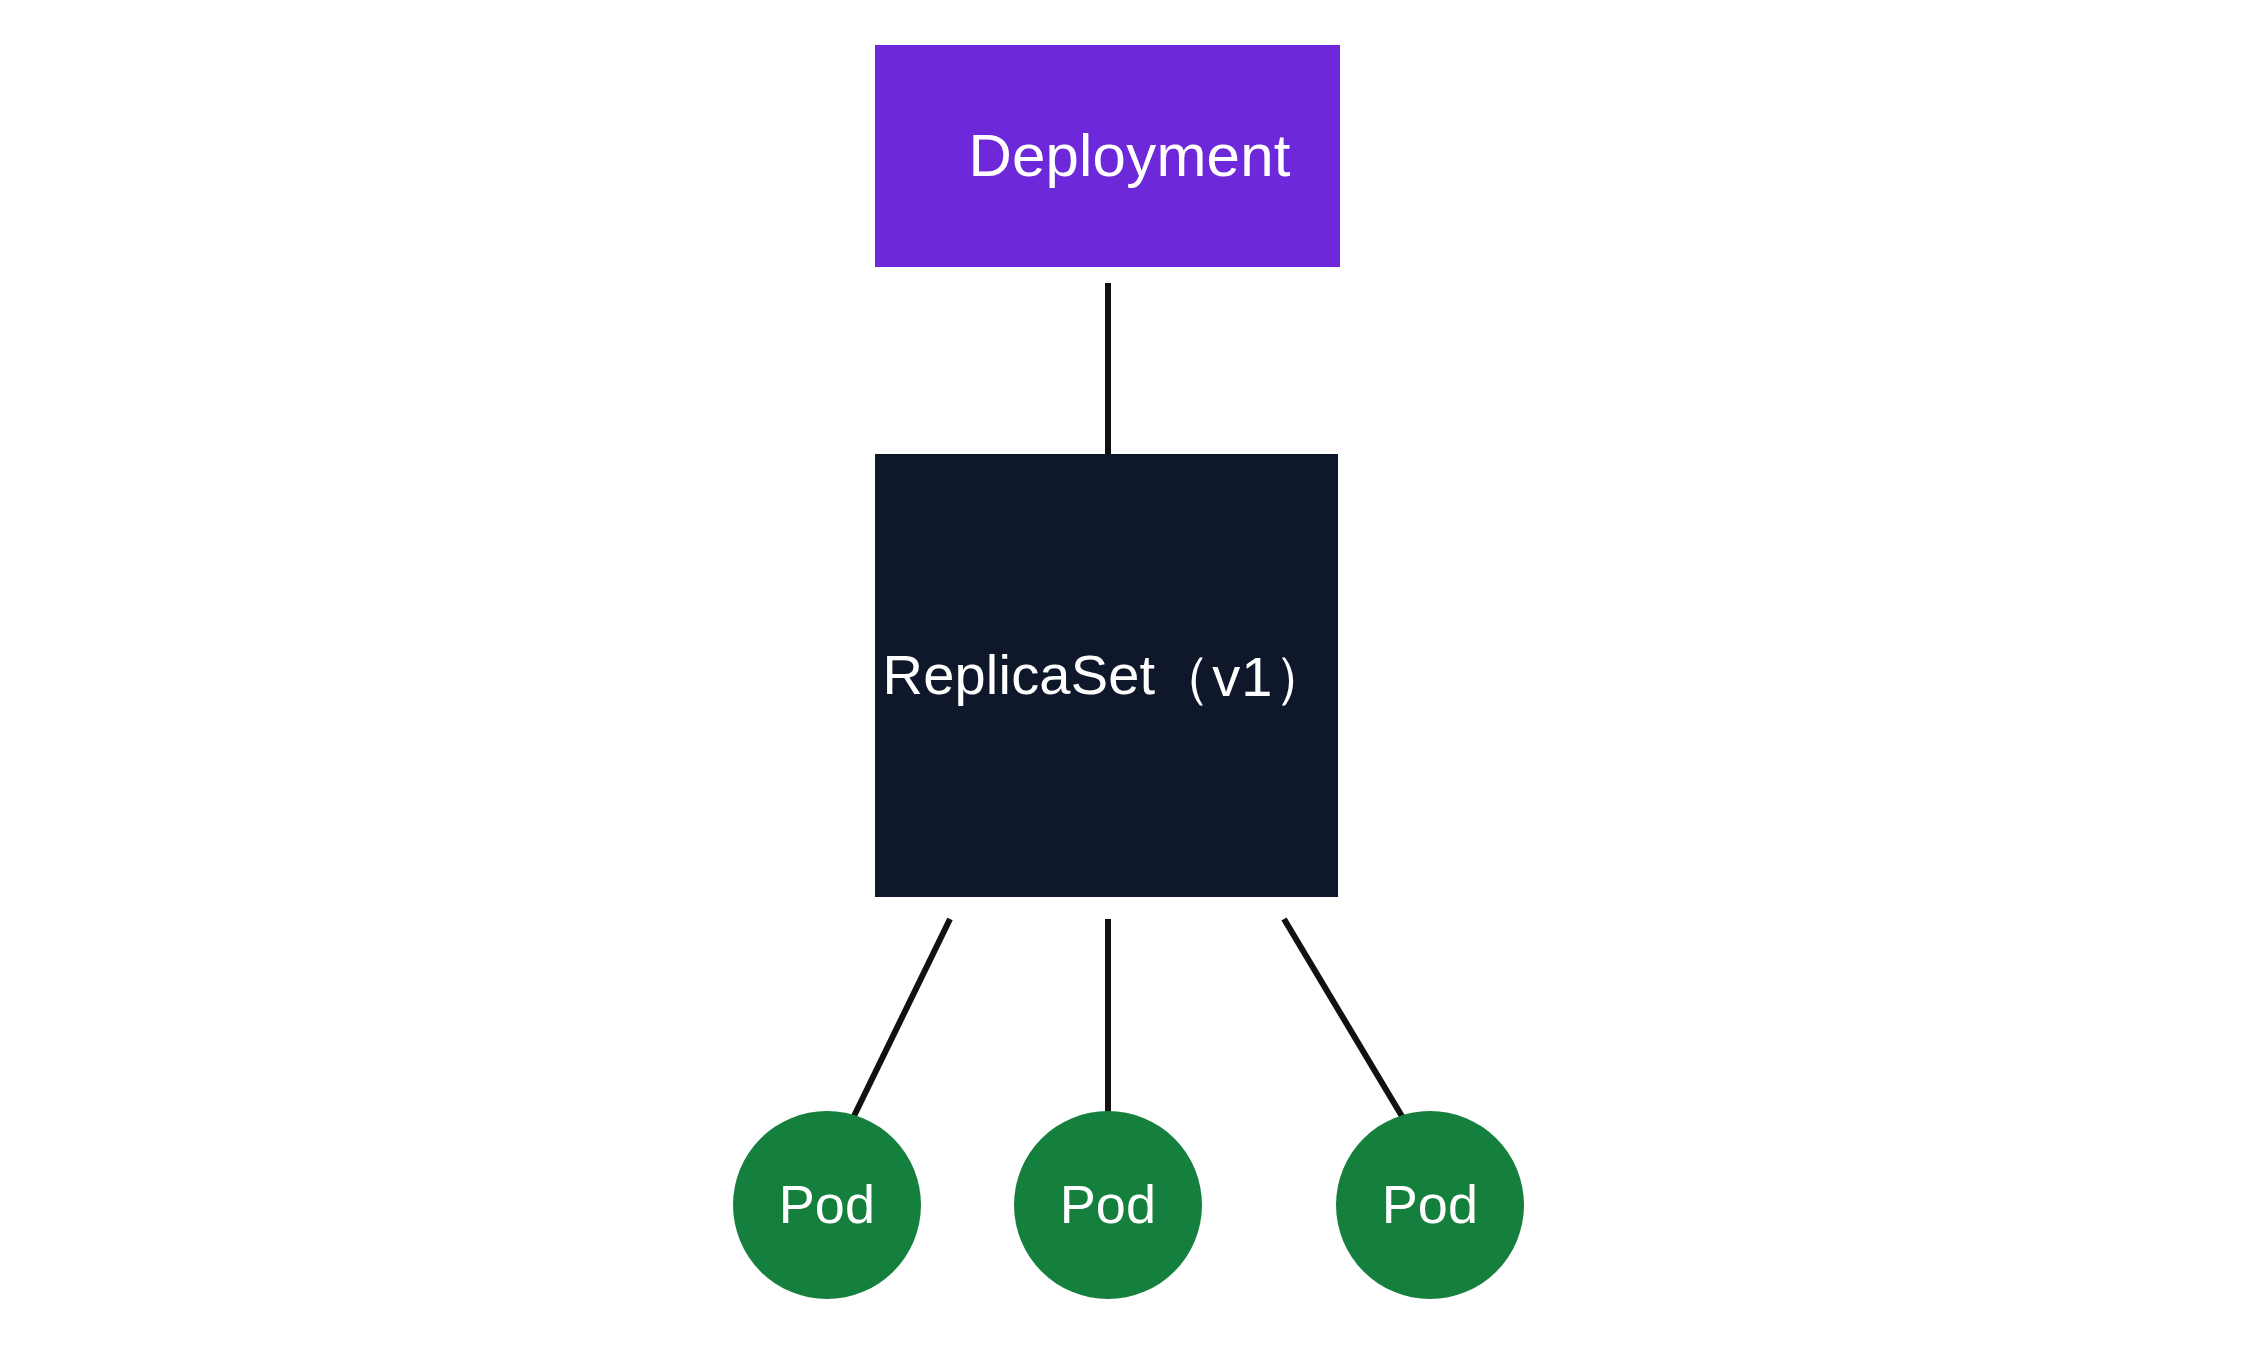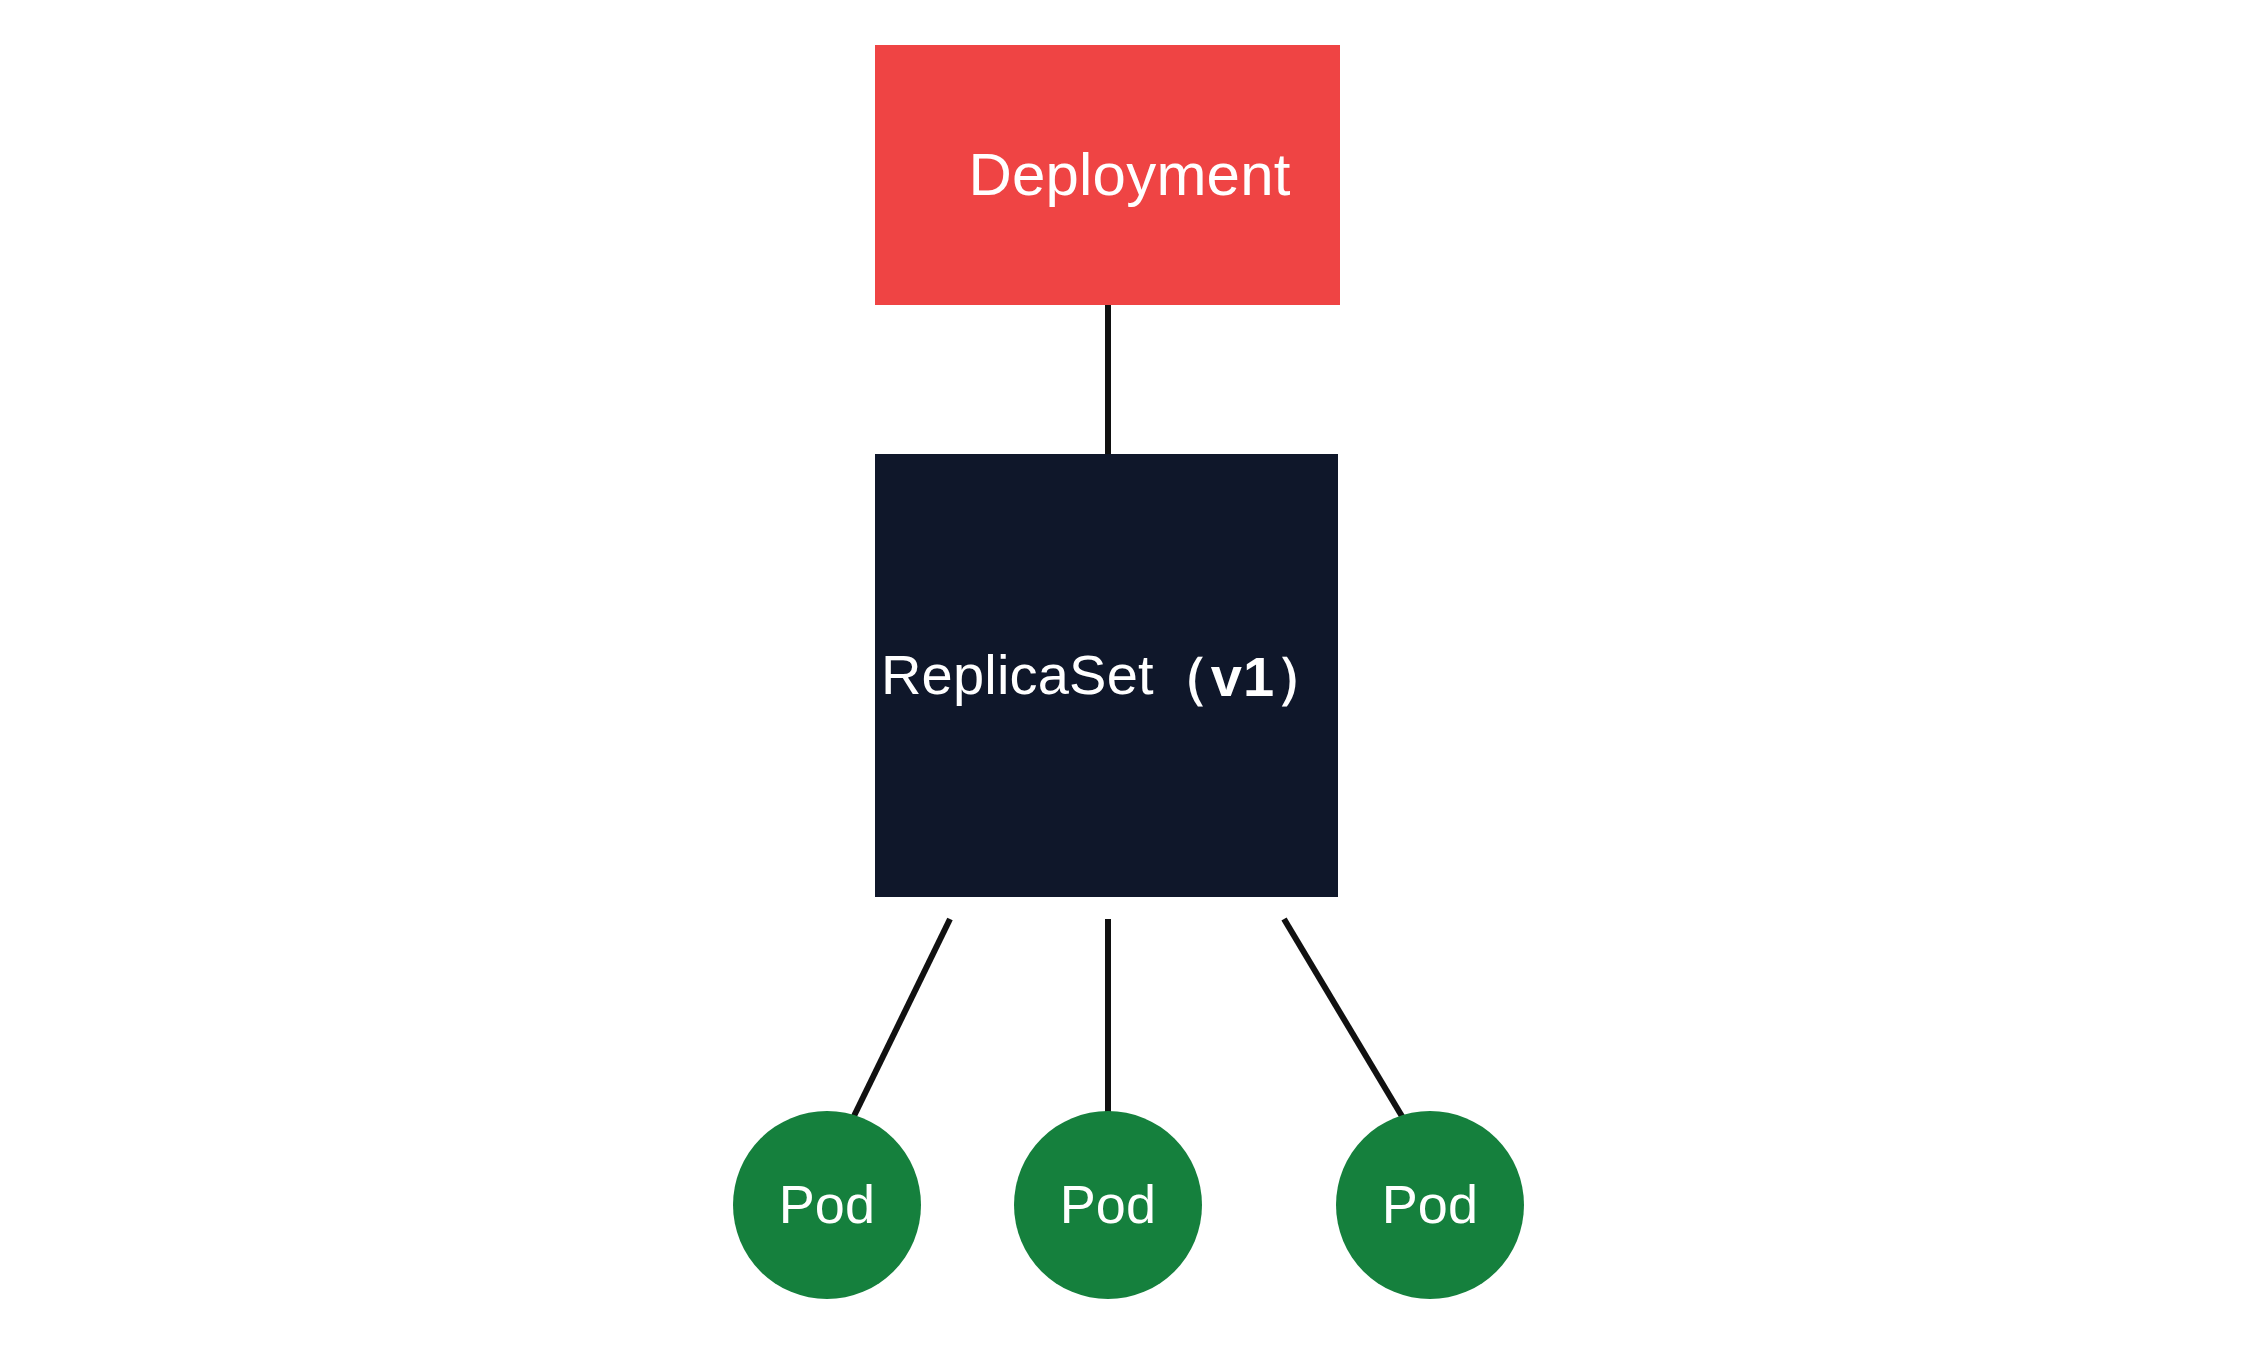--- a/index.html
+++ b/index.html
@@ -42,22 +42,22 @@
     line-height: 1.18;
     letter-spacing: 0.2px;
     white-space: pre-line;
   }
 
   
   #node-deployment {
     left: 875px;
     top: 45px;
     width: 465px;
-    height: 260px;
-    background: #ef4444;
+    height: 222px;
+    background: #6d28d9;
     padding-left: 44px;
   }
   #node-deployment .node-label {
     font-size: 60px;
     font-weight: 400;
   }
 
   
   #node-replicaset {
     left: 875px;
@@ -66,21 +66,21 @@
     height: 443px;
     background: #0f172a;
     flex-direction: row;
   }
   #node-replicaset .node-label {
     font-size: 56px;
     font-weight: 400;
   }
   #node-replicaset .node-sublabel {
     font-size: 56px;
-    font-weight: 700;
+    font-weight: 400;
     color: #ffffff;
     line-height: 1.18;
     letter-spacing: 1px;
     margin-top: 4px;
   }
 
   
   .node-pod {
     width: 188px;
     height: 188px;

